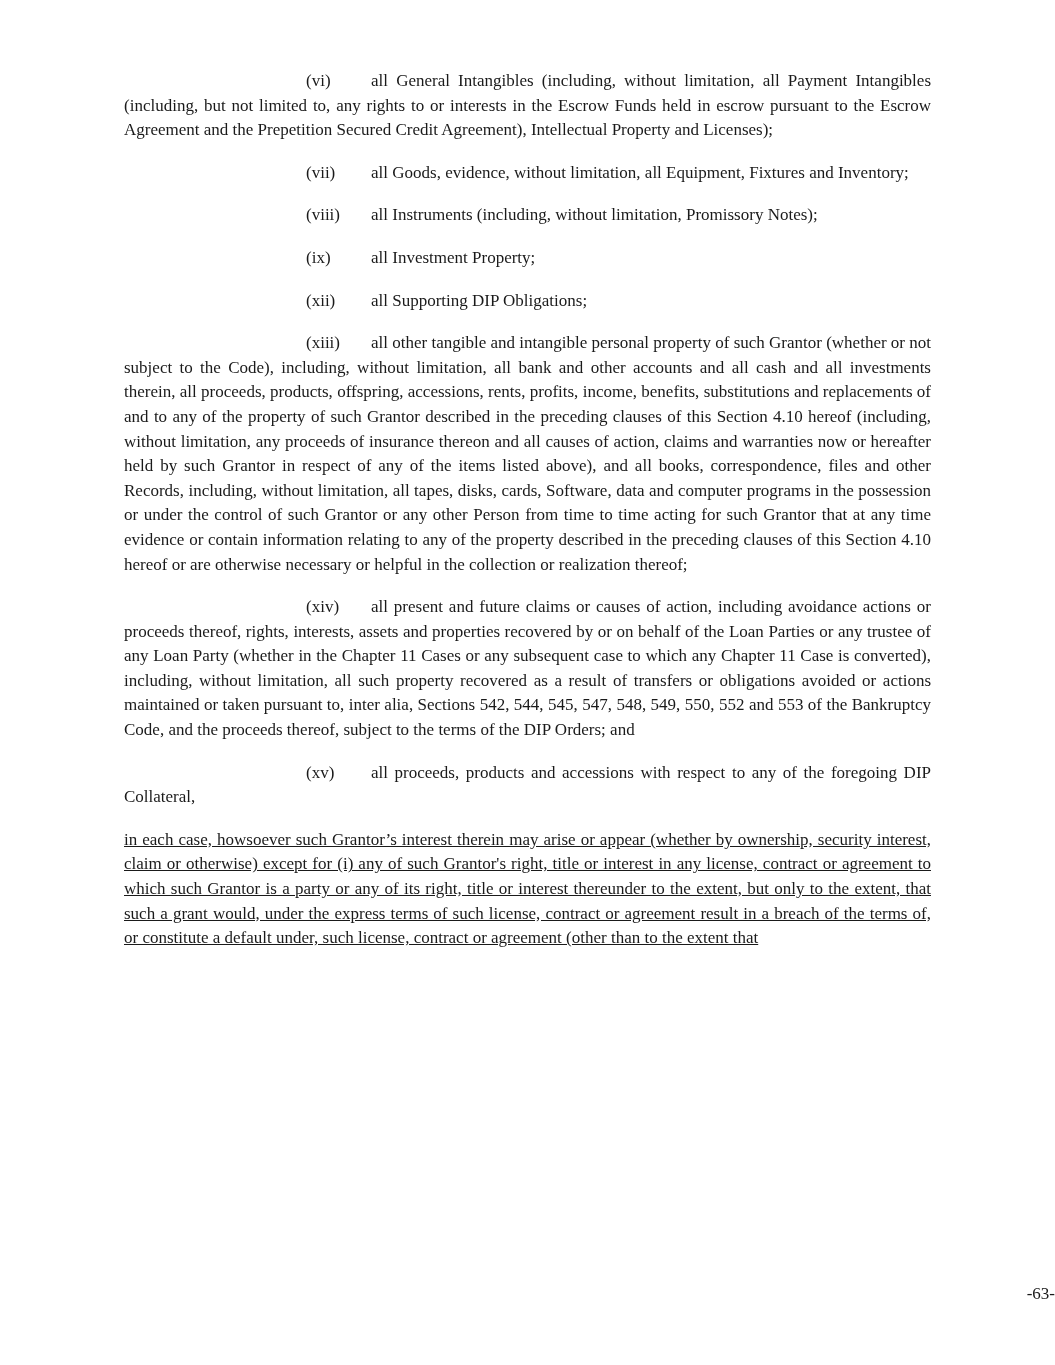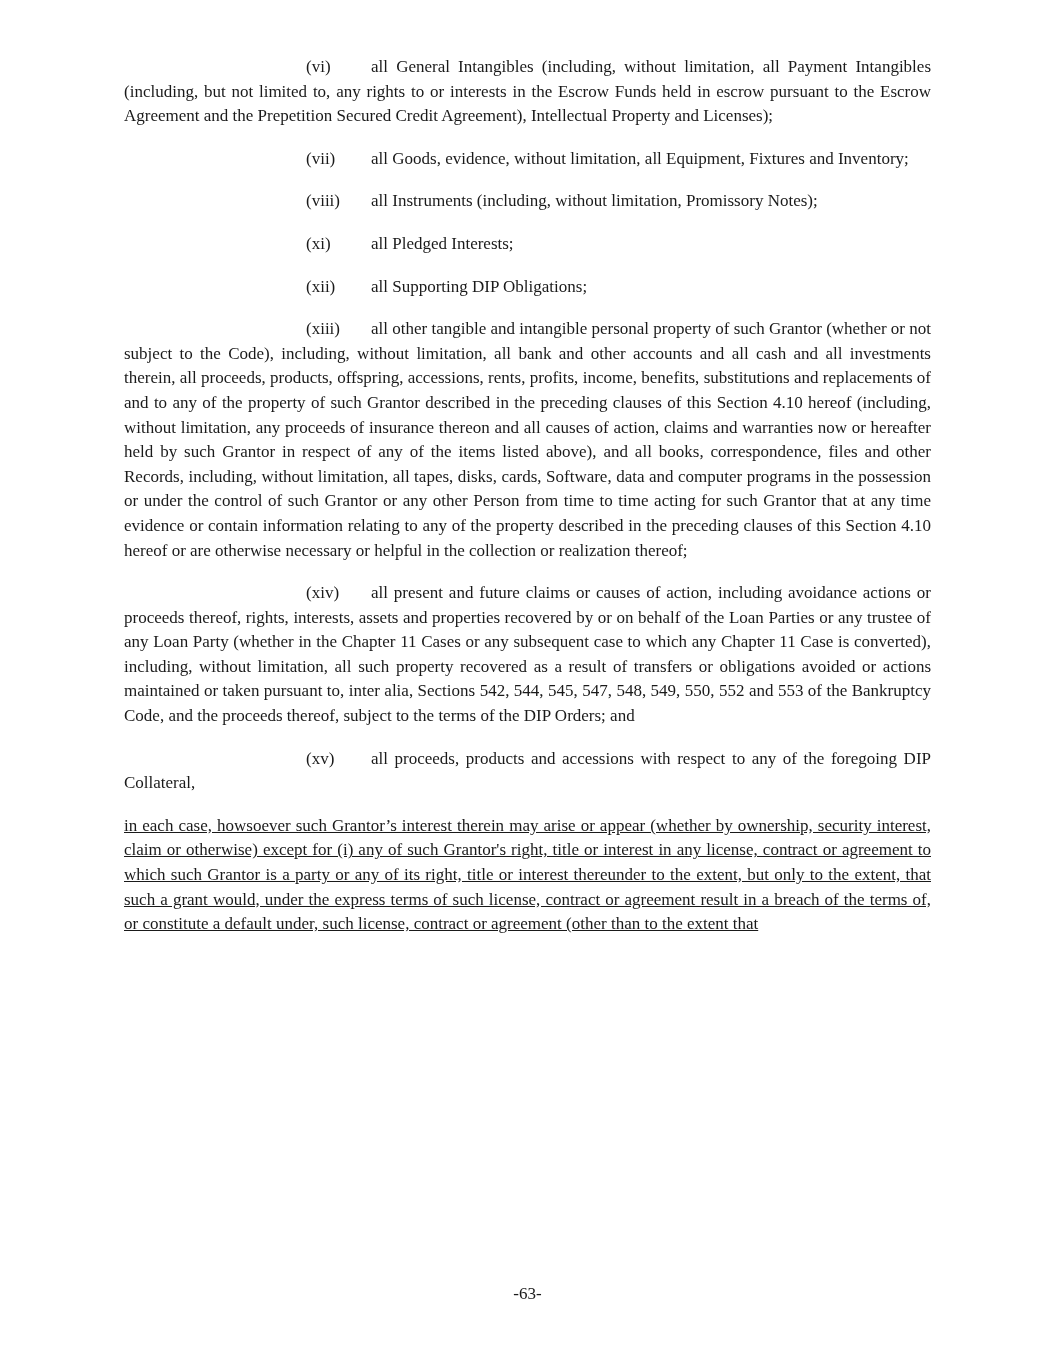--- a/index.html
+++ b/index.html
@@ -7,21 +7,21 @@
     padding: 0;
     background: #ffffff;
   }
   .page {
     position: relative;
     width: 1055px;
     height: 1365px;
     margin: 0 auto;
     background: #ffffff;
     box-sizing: border-box;
-    padding: 55px 124px 0 124px;
+    padding: 69px 124px 0 124px;
     font-family: "Liberation Serif", "DejaVu Serif", serif;
     font-size: 17px;
     line-height: 24.6px;
     color: #1a1a1a;
     overflow: hidden;
   }
   p.clause {
     margin: 0 0 18px 0;
     text-align: justify;
     text-indent: 182px;
@@ -35,32 +35,32 @@
     margin: 0;
     text-align: justify;
     text-indent: 0;
     text-decoration: underline;
   }
   .footer {
     position: absolute;
     left: 0;
     right: 0;
     bottom: 58px;
-    text-align: center;
+    text-align: right;
   }
 </style>
 </head>
 <body>
 
 <div class="page">
   <div id="clauses">
       <p class="clause"><span class="num">(vi)</span><span>all General Intangibles (including, without limitation, all Payment Intangibles (including, but not limited to, any rights to or interests in the Escrow Funds held in escrow pursuant to the Escrow Agreement and the Prepetition Secured Credit Agreement), Intellectual Property and Licenses);</span></p>
       <p class="clause"><span class="num">(vii)</span><span>all Goods, evidence, without limitation, all Equipment, Fixtures and Inventory;</span></p>
       <p class="clause"><span class="num">(viii)</span><span>all Instruments (including, without limitation, Promissory Notes);</span></p>
-      <p class="clause"><span class="num">(xi)</span><span>all Pledged Interests;</span></p>
+      <p class="clause"><span class="num">(ix)</span><span>all Investment Property;</span></p>
       <p class="clause"><span class="num">(xii)</span><span>all Supporting DIP Obligations;</span></p>
       <p class="clause"><span class="num">(xiii)</span><span>all other tangible and intangible personal property of such Grantor (whether or not subject to the Code), including, without limitation, all bank and other accounts and all cash and all investments therein, all proceeds, products, offspring, accessions, rents, profits, income, benefits, substitutions and replacements of and to any of the property of such Grantor described in the preceding clauses of this Section 4.10 hereof (including, without limitation, any proceeds of insurance thereon and all causes of action, claims and warranties now or hereafter held by such Grantor in respect of any of the items listed above), and all books, correspondence, files and other Records, including, without limitation, all tapes, disks, cards, Software, data and computer programs in the possession or under the control of such Grantor or any other Person from time to time acting for such Grantor that at any time evidence or contain information relating to any of the property described in the preceding clauses of this Section 4.10 hereof or are otherwise necessary or helpful in the collection or realization thereof;</span></p>
       <p class="clause"><span class="num">(xiv)</span><span>all present and future claims or causes of action, including avoidance actions or proceeds thereof, rights, interests, assets and properties recovered by or on behalf of the Loan Parties or any trustee of any Loan Party (whether in the Chapter 11 Cases or any subsequent case to which any Chapter 11 Case is converted), including, without limitation, all such property recovered as a result of transfers or obligations avoided or actions maintained or taken pursuant to, inter alia, Sections 542, 544, 545, 547, 548, 549, 550, 552 and 553 of the Bankruptcy Code, and the proceeds thereof, subject to the terms of the DIP Orders; and</span></p>
       <p class="clause"><span class="num">(xv)</span><span>all proceeds, products and accessions with respect to any of the foregoing DIP Collateral,</span></p>
     </div>
   <p class="closing">in each case, howsoever such Grantor’s interest therein may arise or appear (whether by ownership, security interest, claim or otherwise) except for (i) any of such Grantor's right, title or interest in any license, contract or agreement to which such Grantor is a party or any of its right, title or interest thereunder to the extent, but only to the extent, that such a grant would, under the express terms of such license, contract or agreement result in a breach of the terms of, or constitute a default under, such license, contract or agreement (other than to the extent that</p>
   <div class="footer">
     <span>-63-</span>
   </div>
 </div>

